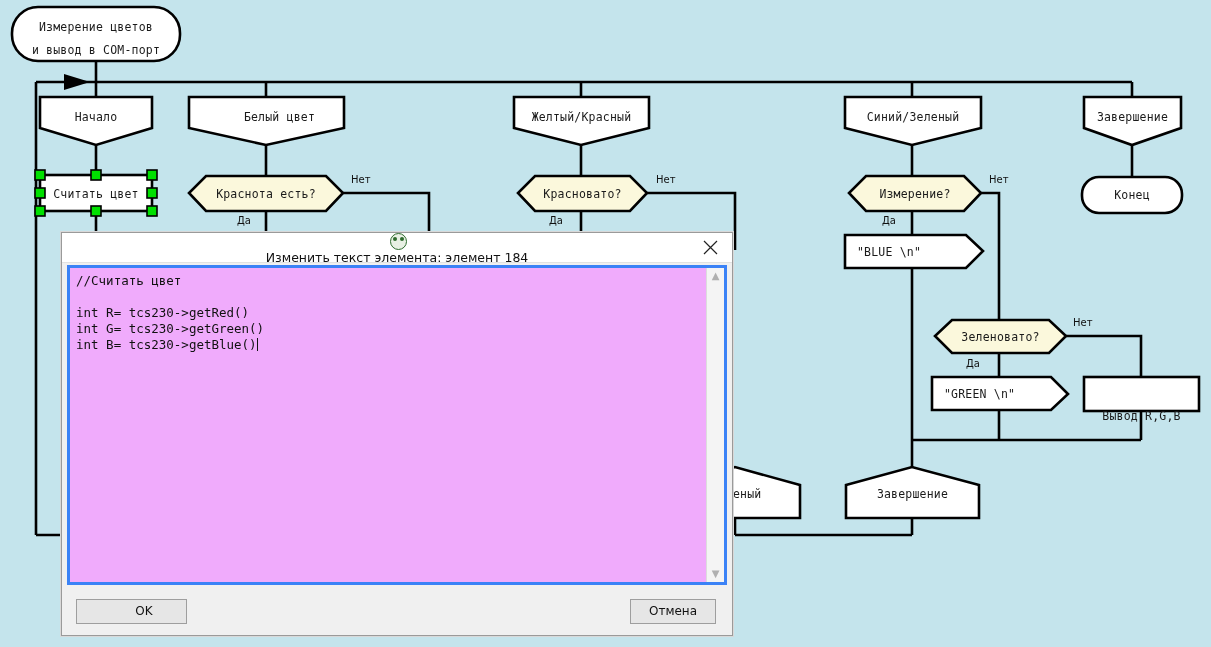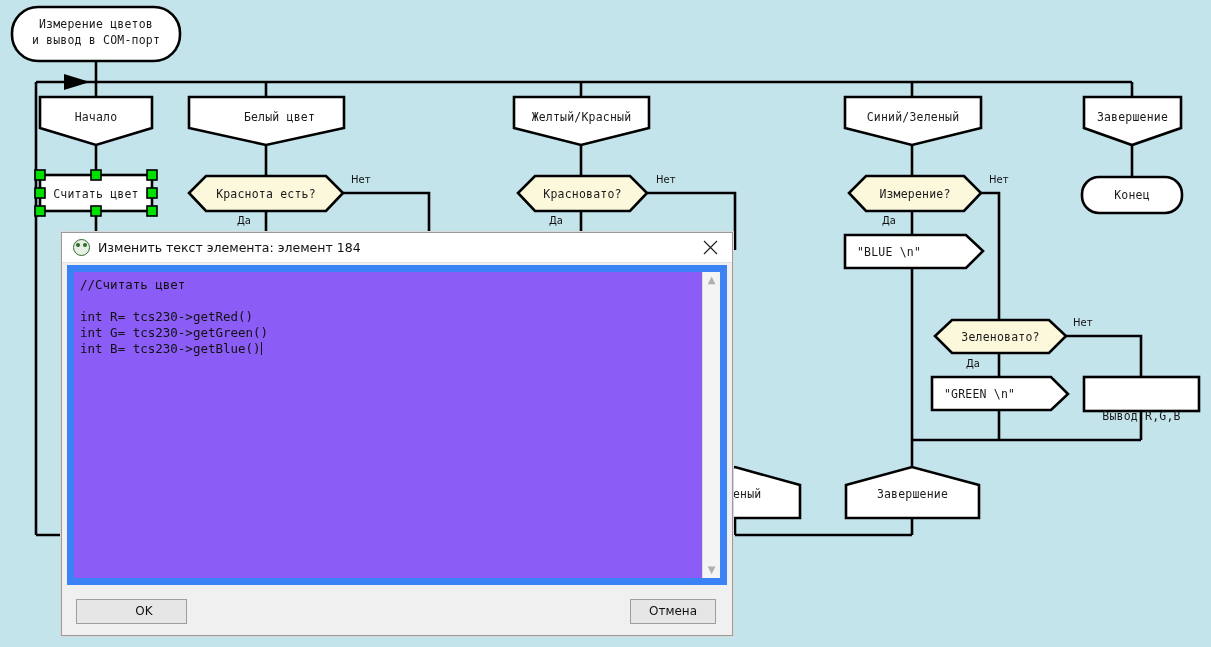--- a/index.html
+++ b/index.html
@@ -34,20 +34,21 @@
     left:61px;top:232px;width:670px;height:402px;
     background:#f0f0f0;
     border:1px solid #9a9a9a;
     box-shadow:0 0 0 1px #d8d8d8;
     font-family:"DejaVu Sans", sans-serif;
   }
   #dlg-title{
     position:relative;height:29px;background:#ffffff;
     display:flex;align-items:center;
     border-bottom:1px solid #e2e2e2;
+    flex-direction:column;
   }
   #dlg-icon{
     width:15px;height:15px;margin-left:11px;margin-right:8px;
     border-radius:50%;
     background:#e8f0e4;
     border:1.4px solid #2e6b2e;
     position:relative;flex:0 0 auto;
   }
   #dlg-icon:before{
     content:"";position:absolute;left:2px;top:3px;width:4px;height:4px;
@@ -59,21 +60,21 @@
   }
   #dlg-title-text{font-size:12.5px;color:#111;}
   #dlg-close{
     position:absolute;right:0;top:0;width:44px;height:29px;
     display:flex;align-items:center;justify-content:center;
     cursor:default;
   }
   #dlg-close svg{display:block;}
   #dlg-body{
     position:absolute;left:5px;top:32px;right:5px;bottom:50px;
-    background:#8b5cf6;border:7px solid #3b82f6;
+    background:#f0abfc;border:3px solid #3b82f6;
     display:flex;
   }
   #dlg-text{
     flex:1 1 auto;
     font-family:"DejaVu Sans Mono", monospace;
     font-size:12.5px;line-height:16px;color:#111;
     white-space:pre;
     padding:5px 0 0 6px;
     overflow:hidden;
     position:relative;
@@ -206,21 +207,21 @@
     <rect x="91" y="170" width="10" height="10" fill="#00e000" stroke="#000" stroke-width="1.6"></rect>
     <rect x="147" y="170" width="10" height="10" fill="#00e000" stroke="#000" stroke-width="1.6"></rect>
     <rect x="35" y="188" width="10" height="10" fill="#00e000" stroke="#000" stroke-width="1.6"></rect>
     <rect x="147" y="188" width="10" height="10" fill="#00e000" stroke="#000" stroke-width="1.6"></rect>
     <rect x="35" y="206" width="10" height="10" fill="#00e000" stroke="#000" stroke-width="1.6"></rect>
     <rect x="91" y="206" width="10" height="10" fill="#00e000" stroke="#000" stroke-width="1.6"></rect>
     <rect x="147" y="206" width="10" height="10" fill="#00e000" stroke="#000" stroke-width="1.6"></rect>
   </g>
 </svg>
 
-<div class="node-label" style="left:12px;top:16px;width:168px;line-height:16px;">Измерение цветов
+<div class="node-label" style="left:12px;top:16px;width:168px;line-height:23px;">Измерение цветов
 и вывод в COM-порт</div>
 
 <div class="node-label" style="left:40px;top:110px;width:112px;">Начало</div>
 
 <div class="node-label" style="left:40px;top:187px;width:112px;">Считать цвет</div>
 
 <div class="node-label" style="left:202px;top:110px;width:155px;">Белый цвет</div>
 
 <div class="node-label" style="left:189px;top:187px;width:154px;">Краснота есть?</div>
 

